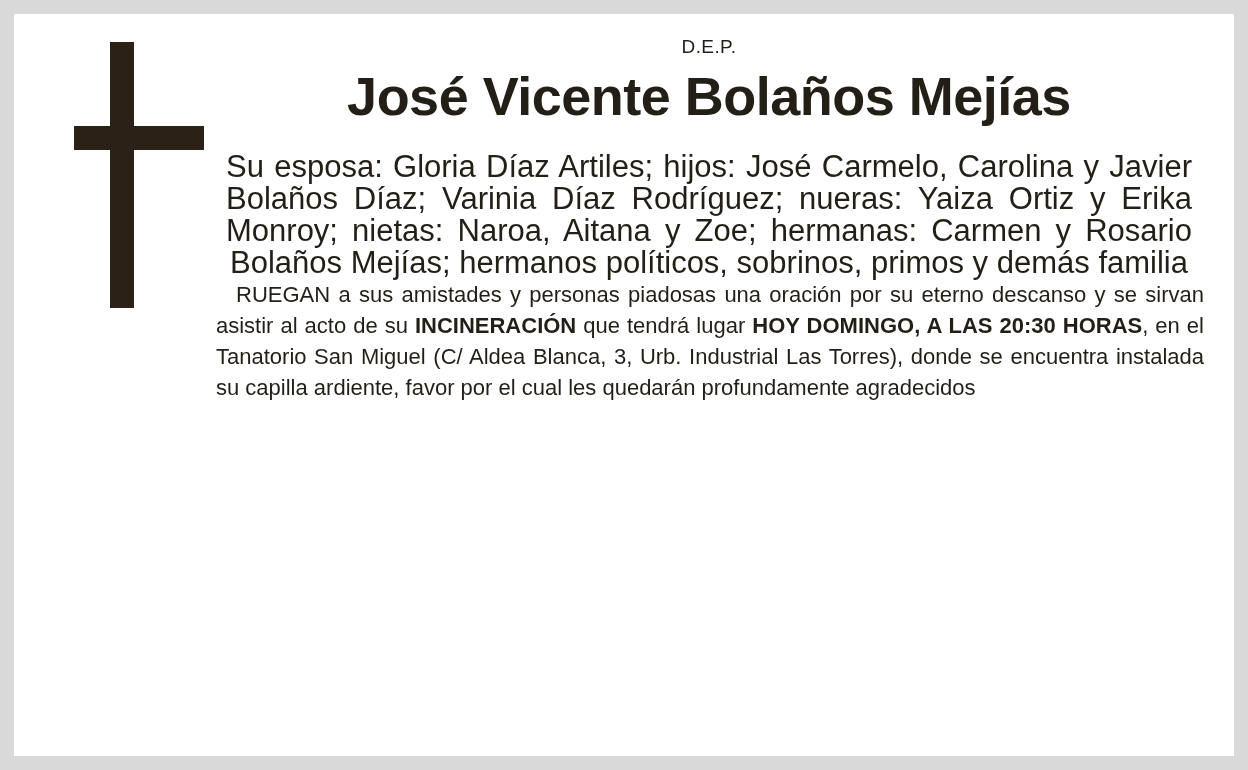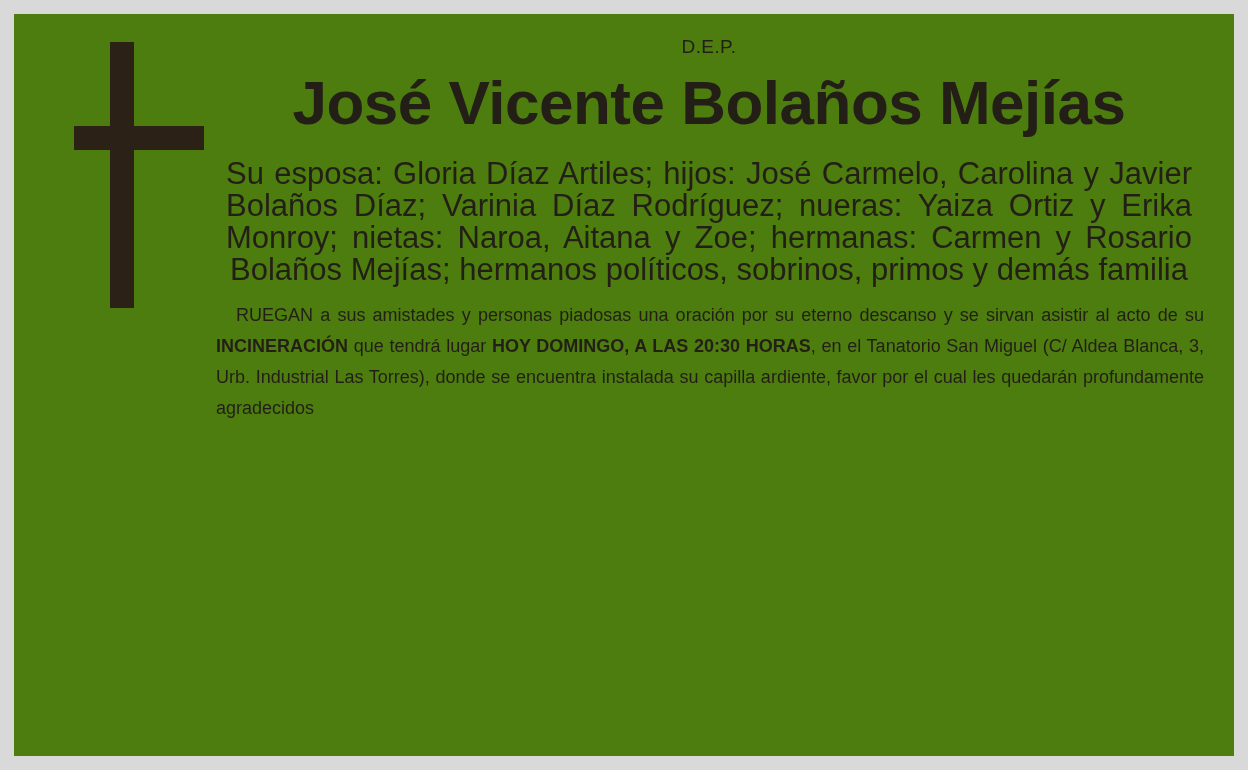--- a/index.html
+++ b/index.html
@@ -13,21 +13,21 @@
     font-family: "Liberation Sans", sans-serif;
     color: #231f17;
     overflow: hidden;
   }
   .page {
     position: absolute;
     left: 14px;
     top: 14px;
     width: 1220px;
     height: 742px;
-    background: #4d7c0f;
+    background: #ffffff;
     box-sizing: border-box;
     text-decoration: underline;
   }
   .cross {
     position: absolute;
     left: 36px;
     top: 14px;
     width: 130px;
     height: 280px;
   }
@@ -62,47 +62,46 @@
   .senor {
     text-align: center;
     font-size: 19px;
     line-height: 25px;
     letter-spacing: 0.4px;
     margin-top: 1px;
   }
   .name {
     text-align: center;
     font-weight: bold;
-    font-size: 62px;
+    font-size: 54px;
     line-height: 74px;
     letter-spacing: -0.5px;
-    margin-top: 7px;
     white-space: nowrap;
   }
   .died {
     text-align: center;
     font-size: 20px;
     line-height: 30px;
     letter-spacing: 0.1px;
     margin-top: 10px;
     padding: 0 8px;
   }
   .family {
     text-align: justify;
     text-align-last: center;
     font-size: 31px;
     line-height: 32px;
     margin-top: 18px;
     padding: 0 22px;
   }
   .request {
     text-align: justify;
-    font-size: 18px;
+    font-size: 22px;
     line-height: 31px;
-    margin-top: 14px;
+    margin-top: 0;
     padding: 0 10px 0 12px;
   }
   .request b {
     font-weight: bold;
   }
   .request .indent {
     display: inline-block;
     width: 20px;
   }
   .place {

